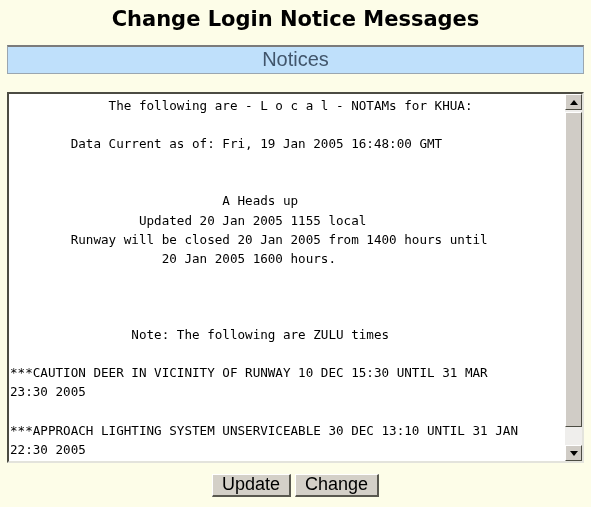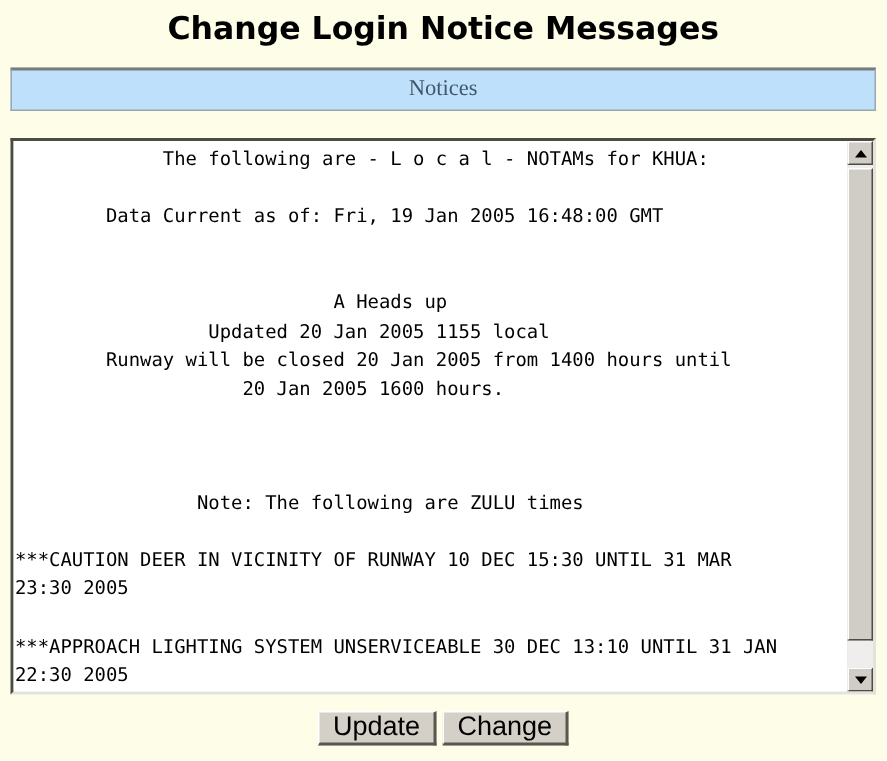--- a/index.html
+++ b/index.html
@@ -38,22 +38,22 @@
     box-sizing: border-box;
     background: #bfe0fb;
     border-top: 2px solid #7b7b7b;
     border-left: 1px solid #9aa6b0;
     border-right: 1px solid #9aa6b0;
     border-bottom: 1px solid #9aa6b0;
     padding: 3px 0 5px 0;
     text-align: center;
   }
   .notices-title {
-    font-family: Liberation Serif, serif;
-    font-size: 15px;
+    font-family: Liberation Sans, sans-serif;
+    font-size: 20px;
     color: #41556b;
     line-height: 18px;
   }
   .notices-sub {
     font-family: "Liberation Sans", sans-serif;
     font-size: 13px;
     font-weight: bold;
     color: #41556b;
     line-height: 17px;
     margin-top: 1px;

